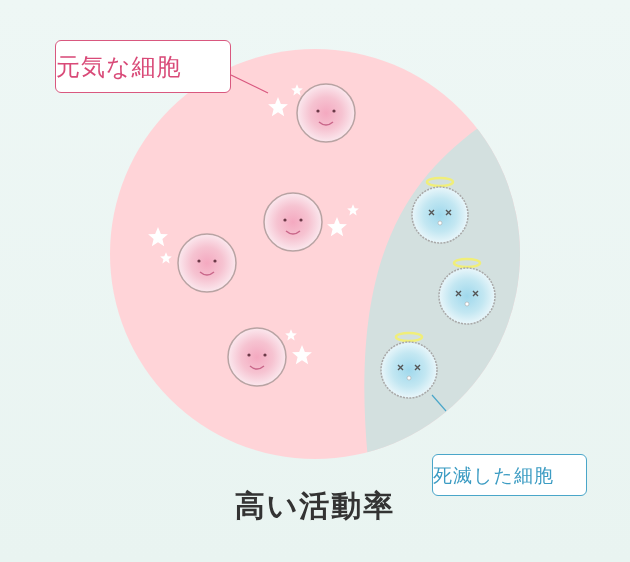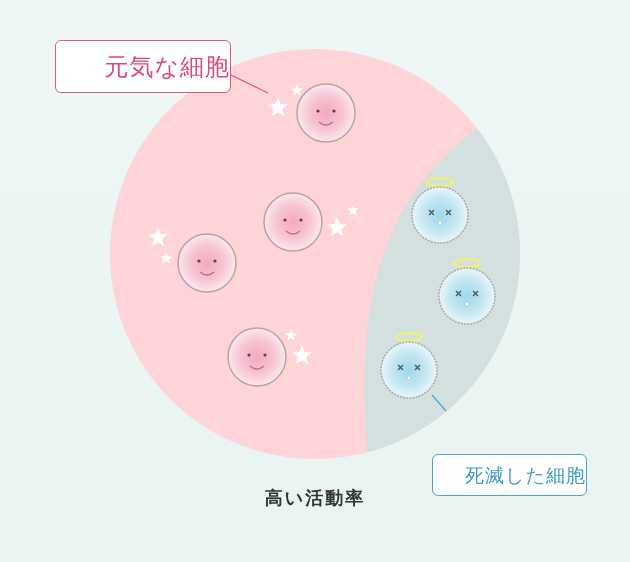--- a/index.html
+++ b/index.html
@@ -6,34 +6,34 @@
   body {
     width: 630px; height: 562px; overflow: hidden;
     background: linear-gradient(180deg, #eef7f5 0%, #e9f4f1 100%);
     font-family: "DejaVu Sans", "Liberation Sans", sans-serif;
     position: relative;
   }
   .stage { position: absolute; left: 0; top: 0; width: 630px; height: 562px; }
   .label {
     position: absolute; background: #ffffff; border-radius: 6px;
     font-size: 22px; line-height: 1; white-space: nowrap;
-    display: flex; align-items: center; justify-content: flex-end;
+    display: flex; align-items: center; justify-content: flex-start;
     box-sizing: border-box;
   }
   .label-alive {
     left: 55px; top: 40px; width: 176px; height: 53px;
     border: 1.5px solid #d9587f; color: #d94a78; font-size: 24px; letter-spacing: 1px;
   }
   .label-dead {
     left: 432px; top: 410px; width: 155px; height: 42px;
     border: 1.5px solid #4aa6c9; color: #3c9cc3; font-size: 19px; letter-spacing: 1px; margin-top: 44px;
   }
   .caption {
     position: absolute; left: 0; width: 630px; top: 486px; text-align: center;
-    font-size: 18px; font-weight: bold; color: #333333; letter-spacing: 2px;
+    font-size: 30px; font-weight: bold; color: #333333; letter-spacing: 2px;
   }
 </style>
 </head>
 <body>
 
 <div class="stage">
   <svg width="630" height="562" viewBox="0 0 630 562" style="position:absolute;left:0;top:0;">
     <defs>
       <radialGradient id="pinkCell" cx="50%" cy="50%" r="50%">
         <stop offset="0%" stop-color="#f4a9c0"></stop>

